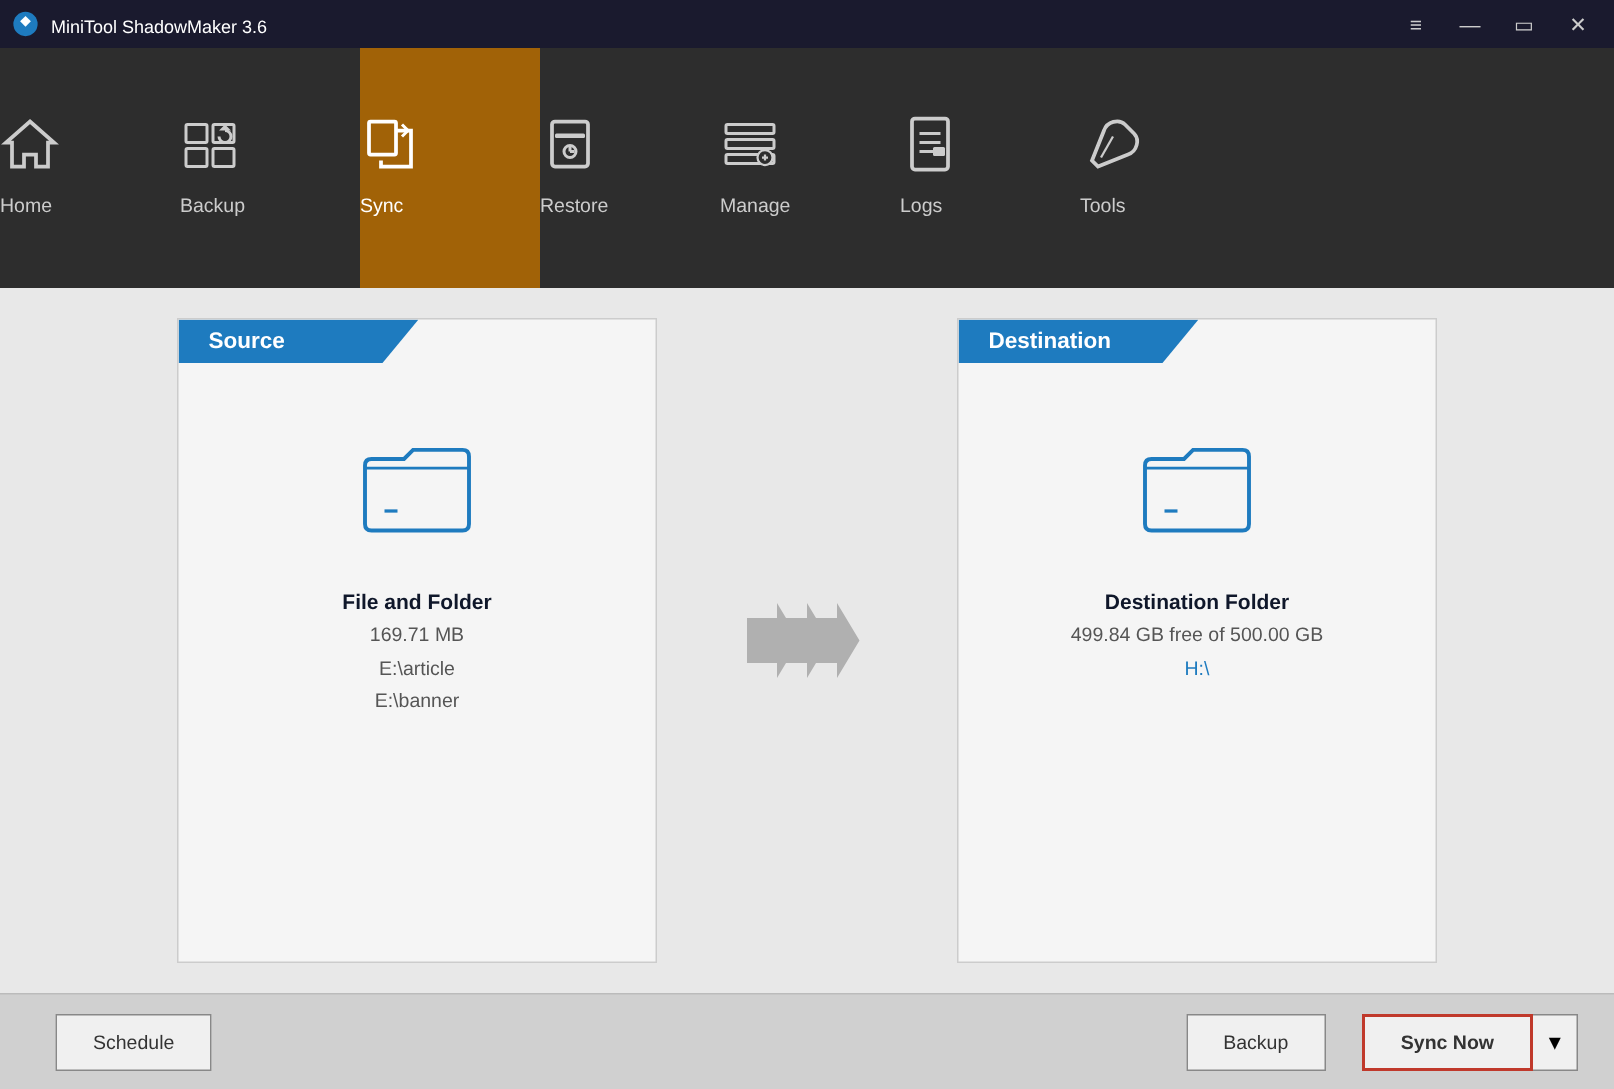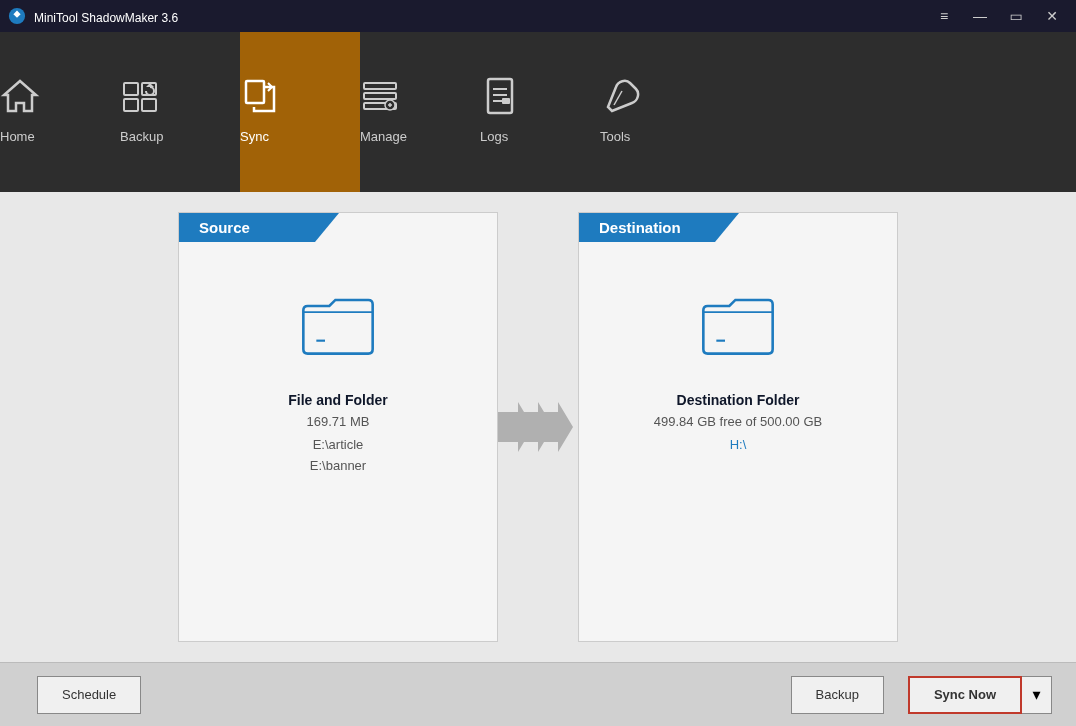--- a/index.html
+++ b/index.html
@@ -80,20 +80,21 @@
     }
     .nav-label { font-size: 13px; }
 
     
     .main-content {
       background: #e8e8e8;
       height: calc(726px - 32px - 160px - 64px);
       display: flex;
       align-items: center;
       justify-content: center;
+      gap: 60px;
       padding: 20px;
     }
 
     
     .card {
       width: 320px;
       height: 430px;
       background: #f5f5f5;
       border: 1px solid #ccc;
       position: relative;
@@ -252,20 +253,32 @@
     <div class="nav-icon">
       <svg width="40" height="38" viewBox="0 0 40 38">
         <rect x="6" y="4" width="18" height="22" rx="1" fill="none" stroke="white" stroke-width="2.5"></rect>
         <path d="M24 10 L34 10 L34 34 L14 34 L14 30" fill="none" stroke="white" stroke-width="2.5"></path>
         <path d="M28 6 L32 10 L28 14" fill="none" stroke="white" stroke-width="2"></path>
       </svg>
     </div>
     <span class="nav-label">Sync</span>
   </div>
 
+  <div class="nav-item">
+    <div class="nav-icon">
+      <svg width="40" height="38" viewBox="0 0 40 38">
+        <rect x="8" y="4" width="24" height="30" rx="2" fill="none" stroke="#cccccc" stroke-width="2.5"></rect>
+        <rect x="10" y="12" width="20" height="3" rx="1" fill="#cccccc"></rect>
+        <circle cx="20" cy="24" r="4" fill="none" stroke="#cccccc" stroke-width="2"></circle>
+        <line x1="20" y1="20" x2="20" y2="24" stroke="#cccccc" stroke-width="2"></line>
+        <line x1="20" y1="24" x2="23" y2="24" stroke="#cccccc" stroke-width="2"></line>
+      </svg>
+    </div>
+    <span class="nav-label">Restore</span>
+  </div>
 
   <div class="nav-item">
     <div class="nav-icon">
       <svg width="40" height="38" viewBox="0 0 40 38">
         <rect x="4" y="6" width="32" height="6" rx="1" fill="none" stroke="#cccccc" stroke-width="2"></rect>
         <rect x="4" y="16" width="32" height="6" rx="1" fill="none" stroke="#cccccc" stroke-width="2"></rect>
         <rect x="4" y="26" width="32" height="6" rx="1" fill="none" stroke="#cccccc" stroke-width="2"></rect>
         <circle cx="30" cy="28" r="5" fill="#2d2d2d" stroke="#cccccc" stroke-width="1.5"></circle>
         <line x1="30" y1="26" x2="30" y2="30" stroke="#cccccc" stroke-width="1.5"></line>
         <line x1="28" y1="28" x2="32" y2="28" stroke="#cccccc" stroke-width="1.5"></line>

